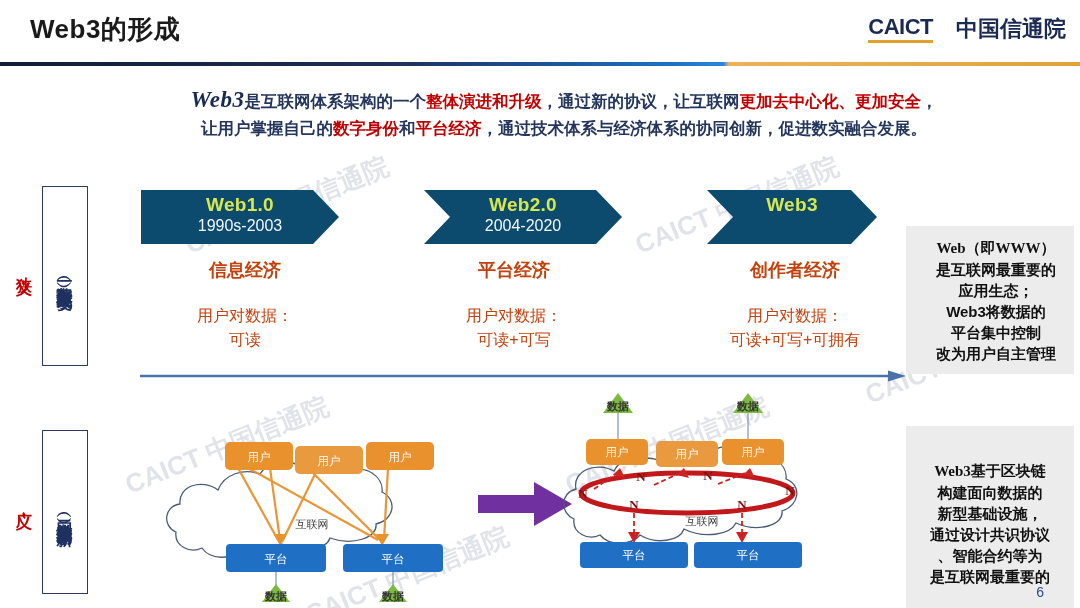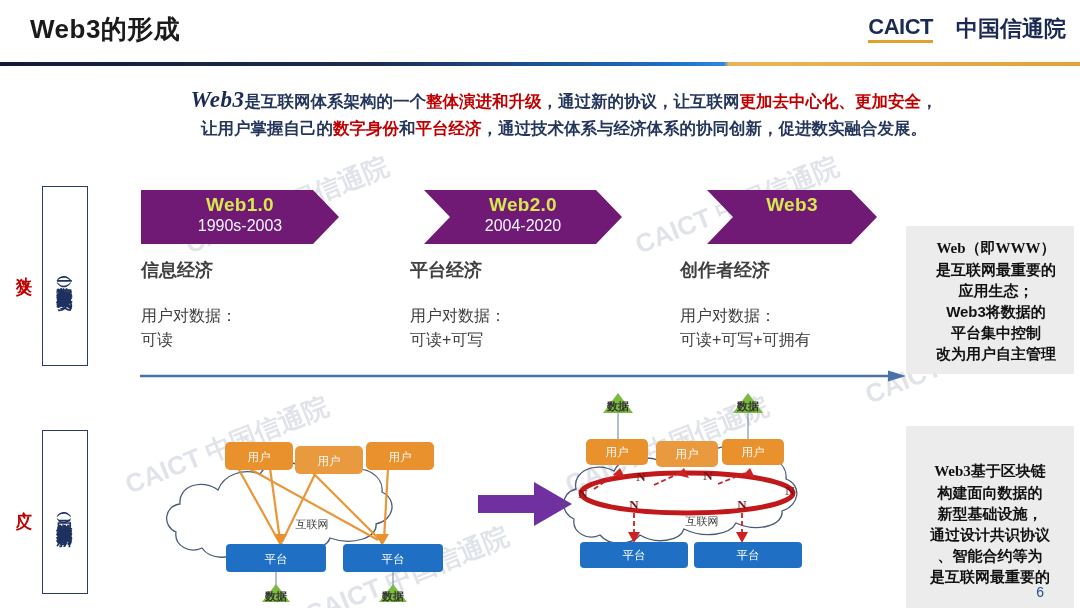--- a/index.html
+++ b/index.html
@@ -68,40 +68,40 @@
     display:flex;align-items:center;justify-content:center;
     text-align:center;line-height:21px;
     writing-mode:vertical-rl;text-orientation:upright;
     letter-spacing:1px;
   }
   #sec-box-1{left:42px;top:186px;width:44px;height:178px;}
   #sec-box-2{left:42px;top:430px;width:44px;height:162px;}
 
   
   .chev{
-    position:absolute;height:54px;background:#701a75;
+    position:absolute;height:54px;background:#0c4a6e;
     color:#fff;text-align:center;
     clip-path:polygon(0 0, calc(100% - 26px) 0, 100% 50%, calc(100% - 26px) 100%, 0 100%);
   }
   .chev.notch{
     clip-path:polygon(0 0, calc(100% - 26px) 0, 100% 50%, calc(100% - 26px) 100%, 0 100%, 26px 50%);
   }
   .chev .c-top{
     display:block;font-size:19px;font-weight:bold;color:#d7e84f;
     margin-top:4px;letter-spacing:.3px;
   }
   .chev .c-sub{
     display:block;font-size:16px;color:#f2f7fb;margin-top:1px;text-align:center;
   }
   #chev1{left:141px;top:190px;width:198px;}
   #chev2{left:424px;top:190px;width:198px;}
   #chev3{left:707px;top:190px;width:170px;}
 
   
-  .era{position:absolute;color:#404040;}
+  .era{position:absolute;text-align:center;color:#c2410c;}
   .era .e-title{font-size:18px;font-weight:bold;margin-bottom:22px;}
   .era .e-l1{font-size:16px;line-height:24px;}
   .era .e-l2{font-size:16px;line-height:24px;}
   #era1{left:141px;top:258px;width:208px;}
   #era2{left:410px;top:258px;width:208px;}
   #era3{left:680px;top:258px;width:230px;}
 
   
   .tl-arrow{position:absolute;left:140px;top:370px;width:766px;height:12px;}
 

